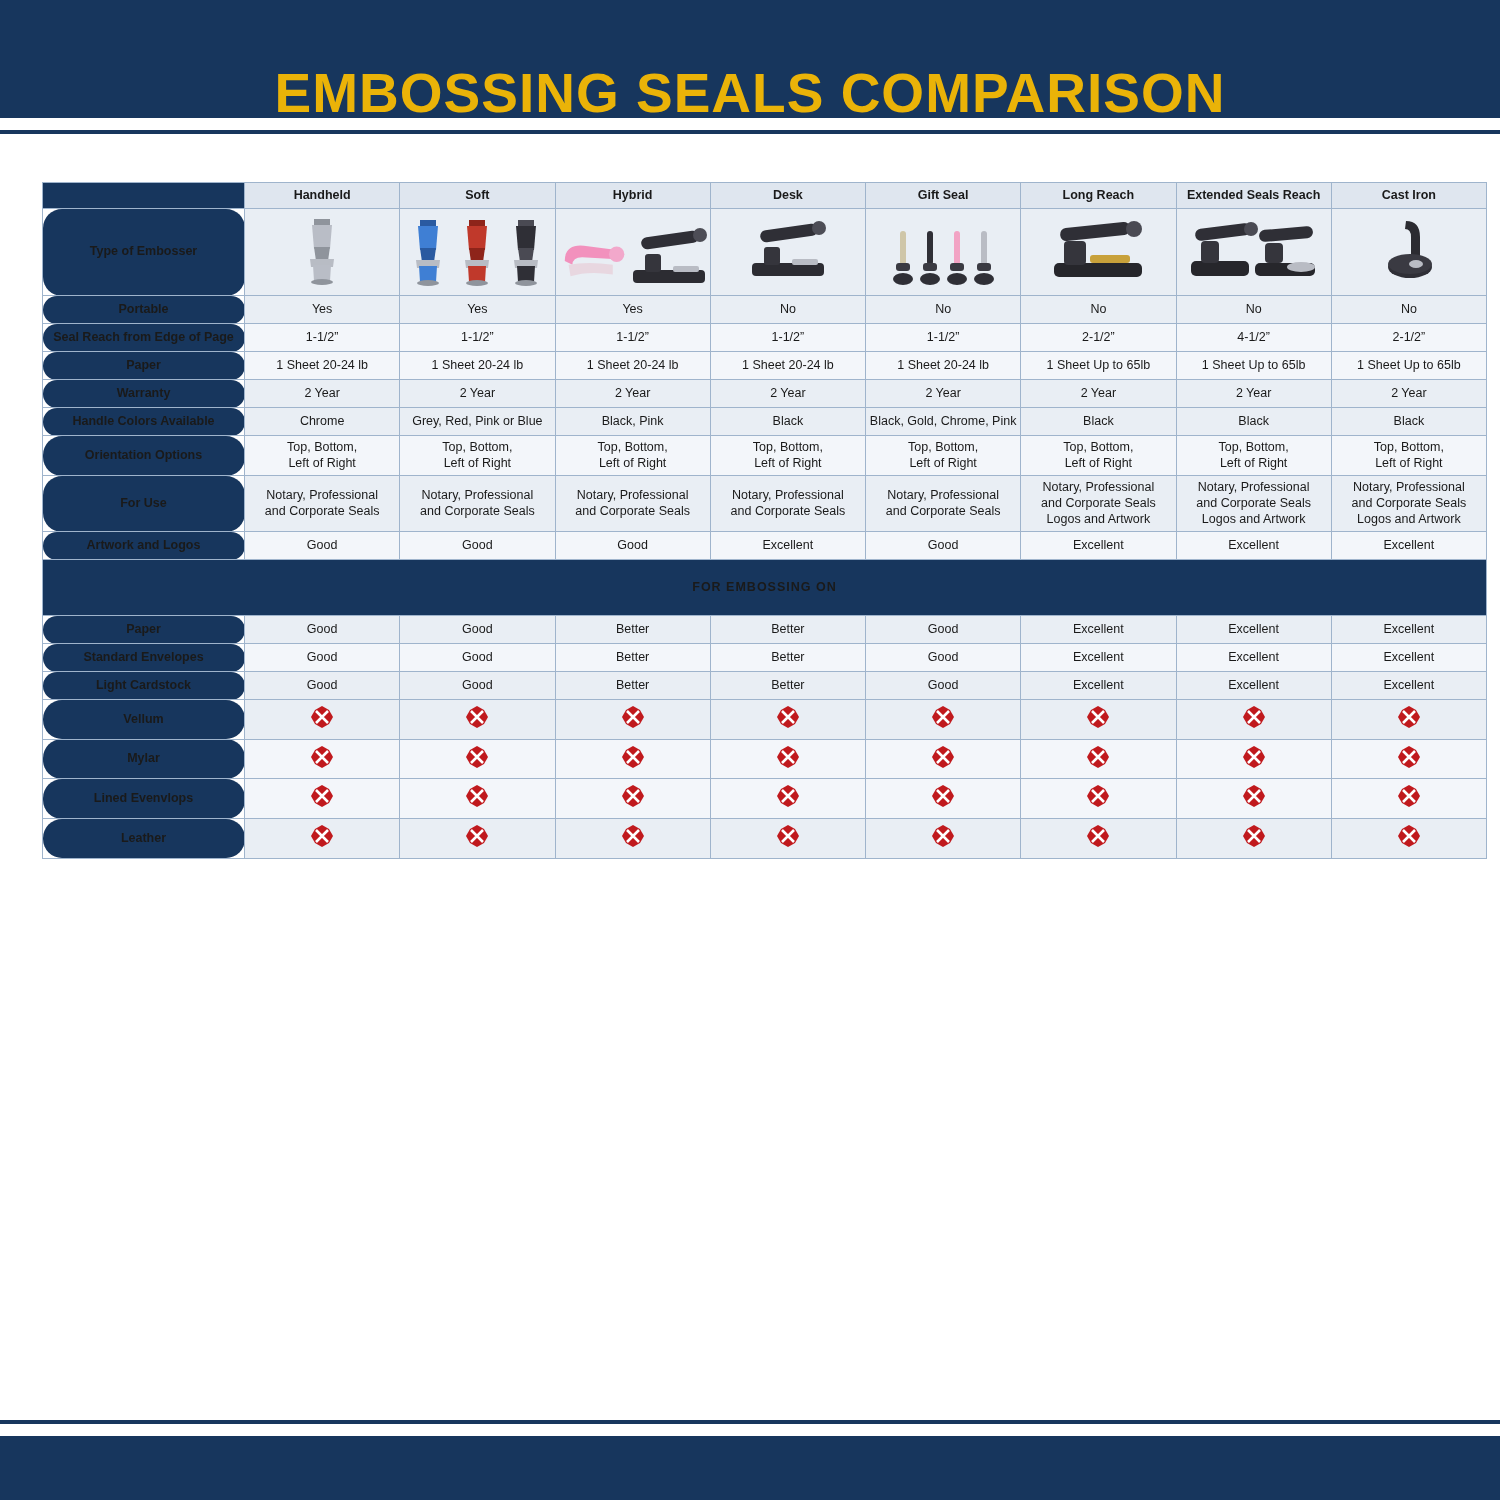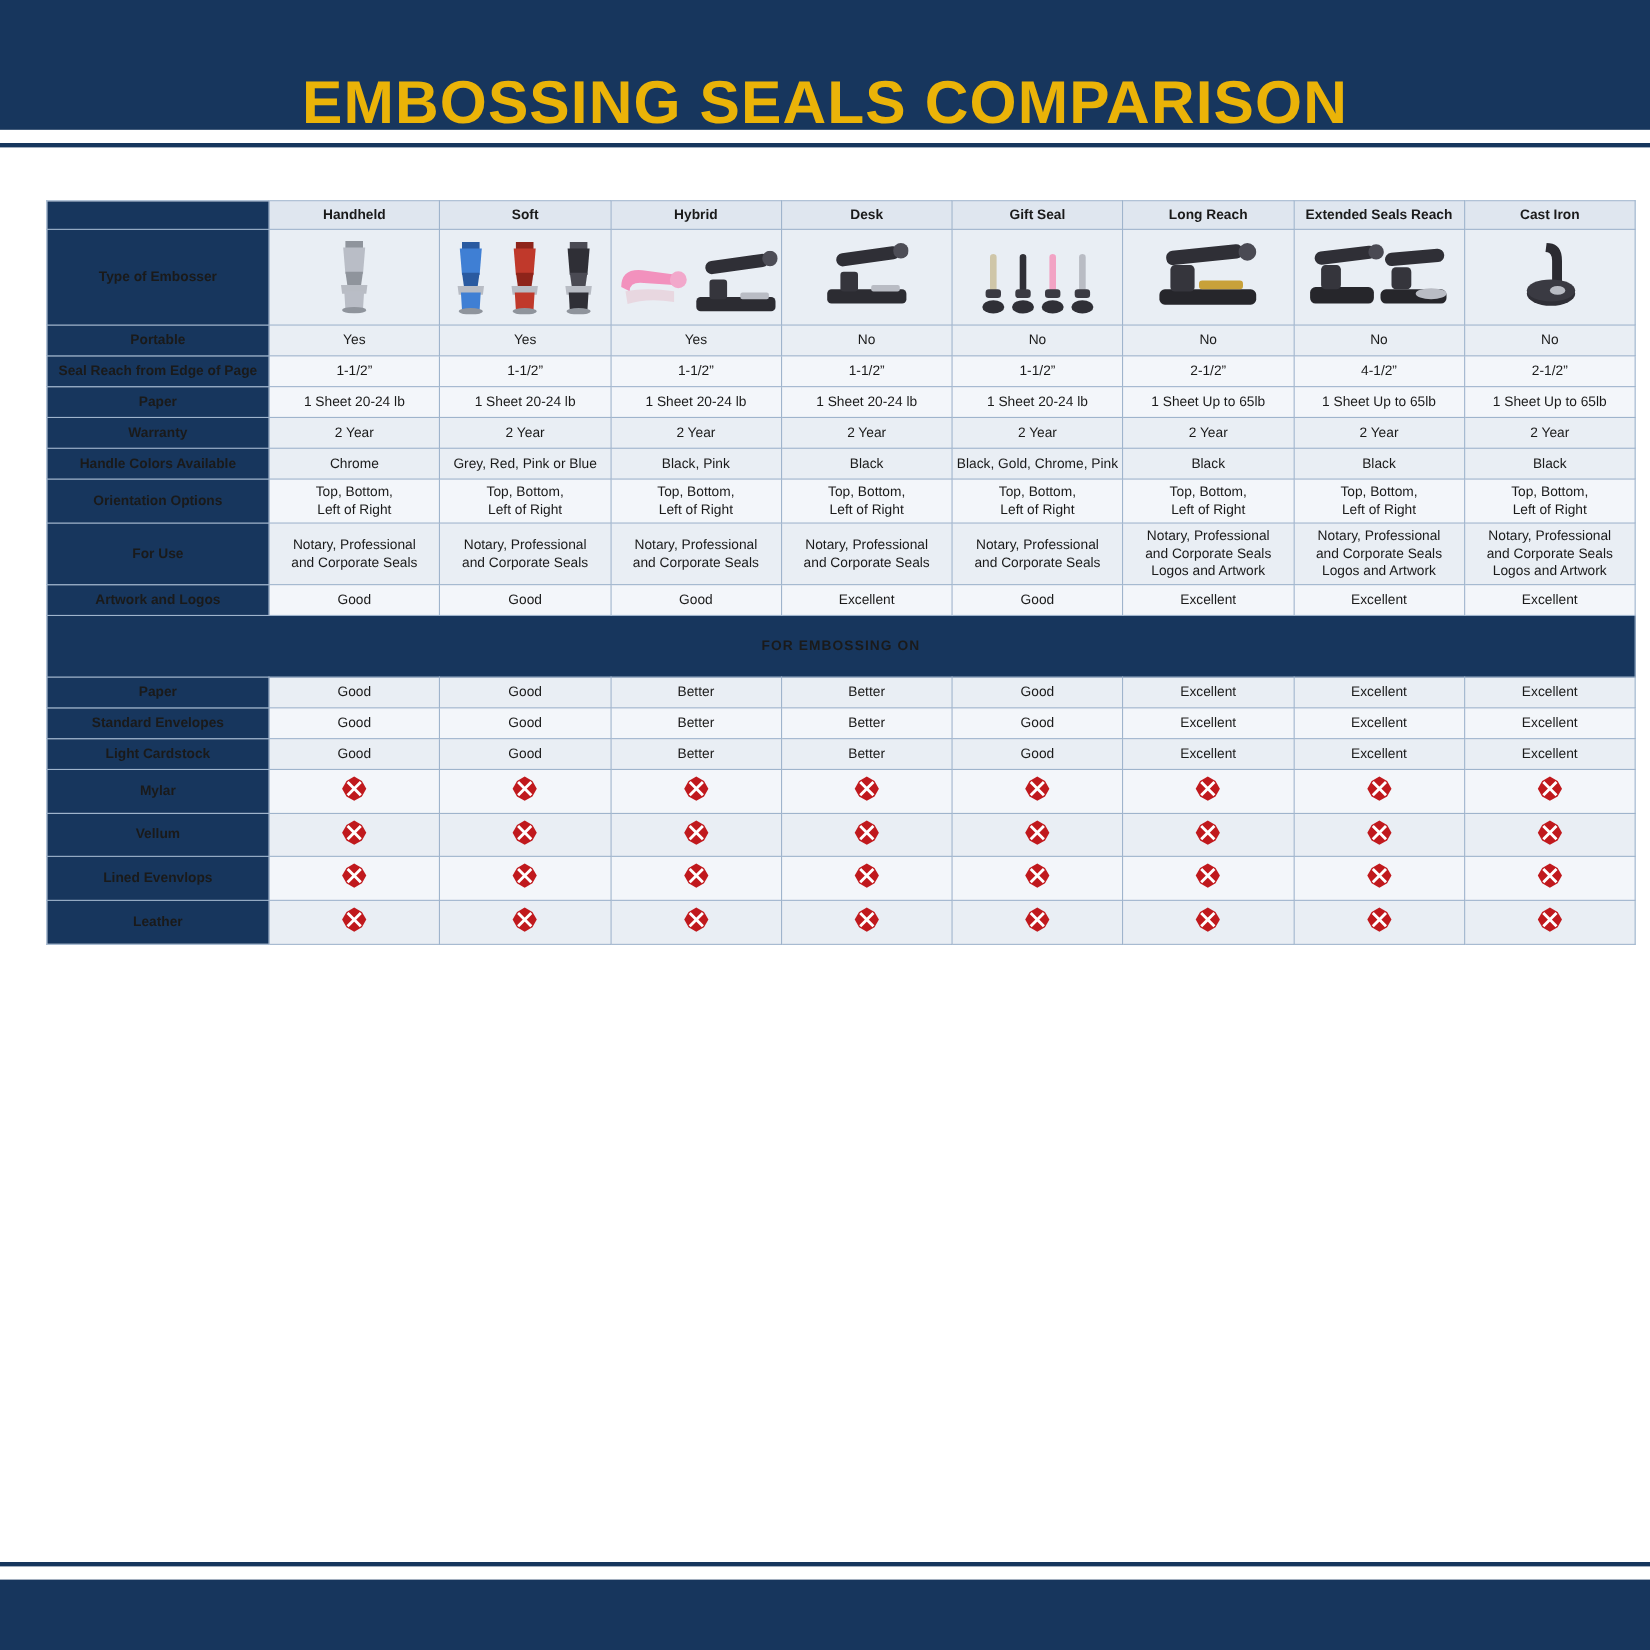--- a/index.html
+++ b/index.html
@@ -76,20 +76,21 @@
   
   td.rowhead {
     background: #17365d;
     color: #ffffff;
     font-weight: bold;
     text-align: left;
     padding-left: 12px;
     font-size: 13px;
     border-color: #17365d;
     border-right: 1px solid #9fb4cc;
+    border-radius: 19px;
   }
   
   th.colhead {
     background: #dfe6ef;
     color: #16325c;
     font-weight: bold;
     font-size: 13.5px;
     height: 26px;
     padding: 3px;
   }
@@ -418,20 +419,63 @@
             <td class="cell twoline">Good</td>
             <td class="cell twoline">Good</td>
             <td class="cell twoline">Better</td>
             <td class="cell twoline">Better</td>
             <td class="cell twoline">Good</td>
             <td class="cell twoline">Excellent</td>
             <td class="cell twoline">Excellent</td>
             <td class="cell twoline">Excellent</td>
           </tr>
           <tr>
+            <td class="rowhead">Vellum</td>
+            <td class="cell"><span class="xmark">
+    <svg width="26" height="26" viewBox="0 0 26 26">
+      <polygon points="13,2 20,6 24,13 20,20 13,24 6,20 2,13 6,6" fill="#c0191d"></polygon>
+      <path d="M7 7 L19 19 M19 7 L7 19" stroke="#ffffff" stroke-width="2.6"></path>
+    </svg></span></td>
+            <td class="cell"><span class="xmark">
+    <svg width="26" height="26" viewBox="0 0 26 26">
+      <polygon points="13,2 20,6 24,13 20,20 13,24 6,20 2,13 6,6" fill="#c0191d"></polygon>
+      <path d="M7 7 L19 19 M19 7 L7 19" stroke="#ffffff" stroke-width="2.6"></path>
+    </svg></span></td>
+            <td class="cell"><span class="xmark">
+    <svg width="26" height="26" viewBox="0 0 26 26">
+      <polygon points="13,2 20,6 24,13 20,20 13,24 6,20 2,13 6,6" fill="#c0191d"></polygon>
+      <path d="M7 7 L19 19 M19 7 L7 19" stroke="#ffffff" stroke-width="2.6"></path>
+    </svg></span></td>
+            <td class="cell"><span class="xmark">
+    <svg width="26" height="26" viewBox="0 0 26 26">
+      <polygon points="13,2 20,6 24,13 20,20 13,24 6,20 2,13 6,6" fill="#c0191d"></polygon>
+      <path d="M7 7 L19 19 M19 7 L7 19" stroke="#ffffff" stroke-width="2.6"></path>
+    </svg></span></td>
+            <td class="cell"><span class="xmark">
+    <svg width="26" height="26" viewBox="0 0 26 26">
+      <polygon points="13,2 20,6 24,13 20,20 13,24 6,20 2,13 6,6" fill="#c0191d"></polygon>
+      <path d="M7 7 L19 19 M19 7 L7 19" stroke="#ffffff" stroke-width="2.6"></path>
+    </svg></span></td>
+            <td class="cell"><span class="xmark">
+    <svg width="26" height="26" viewBox="0 0 26 26">
+      <polygon points="13,2 20,6 24,13 20,20 13,24 6,20 2,13 6,6" fill="#c0191d"></polygon>
+      <path d="M7 7 L19 19 M19 7 L7 19" stroke="#ffffff" stroke-width="2.6"></path>
+    </svg></span></td>
+            <td class="cell"><span class="xmark">
+    <svg width="26" height="26" viewBox="0 0 26 26">
+      <polygon points="13,2 20,6 24,13 20,20 13,24 6,20 2,13 6,6" fill="#c0191d"></polygon>
+      <path d="M7 7 L19 19 M19 7 L7 19" stroke="#ffffff" stroke-width="2.6"></path>
+    </svg></span></td>
+            <td class="cell"><span class="xmark">
+    <svg width="26" height="26" viewBox="0 0 26 26">
+      <polygon points="13,2 20,6 24,13 20,20 13,24 6,20 2,13 6,6" fill="#c0191d"></polygon>
+      <path d="M7 7 L19 19 M19 7 L7 19" stroke="#ffffff" stroke-width="2.6"></path>
+    </svg></span></td>
+          </tr>
+          <tr>
             <td class="rowhead">Mylar</td>
             <td class="cell alt"><span class="xmark">
     <svg width="26" height="26" viewBox="0 0 26 26">
       <polygon points="13,2 20,6 24,13 20,20 13,24 6,20 2,13 6,6" fill="#c0191d"></polygon>
       <path d="M7 7 L19 19 M19 7 L7 19" stroke="#ffffff" stroke-width="2.6"></path>
     </svg></span></td>
             <td class="cell alt"><span class="xmark">
     <svg width="26" height="26" viewBox="0 0 26 26">
       <polygon points="13,2 20,6 24,13 20,20 13,24 6,20 2,13 6,6" fill="#c0191d"></polygon>
       <path d="M7 7 L19 19 M19 7 L7 19" stroke="#ffffff" stroke-width="2.6"></path>
@@ -455,63 +499,20 @@
     <svg width="26" height="26" viewBox="0 0 26 26">
       <polygon points="13,2 20,6 24,13 20,20 13,24 6,20 2,13 6,6" fill="#c0191d"></polygon>
       <path d="M7 7 L19 19 M19 7 L7 19" stroke="#ffffff" stroke-width="2.6"></path>
     </svg></span></td>
             <td class="cell alt"><span class="xmark">
     <svg width="26" height="26" viewBox="0 0 26 26">
       <polygon points="13,2 20,6 24,13 20,20 13,24 6,20 2,13 6,6" fill="#c0191d"></polygon>
       <path d="M7 7 L19 19 M19 7 L7 19" stroke="#ffffff" stroke-width="2.6"></path>
     </svg></span></td>
             <td class="cell alt"><span class="xmark">
-    <svg width="26" height="26" viewBox="0 0 26 26">
-      <polygon points="13,2 20,6 24,13 20,20 13,24 6,20 2,13 6,6" fill="#c0191d"></polygon>
-      <path d="M7 7 L19 19 M19 7 L7 19" stroke="#ffffff" stroke-width="2.6"></path>
-    </svg></span></td>
-          </tr>
-          <tr>
-            <td class="rowhead">Vellum</td>
-            <td class="cell"><span class="xmark">
-    <svg width="26" height="26" viewBox="0 0 26 26">
-      <polygon points="13,2 20,6 24,13 20,20 13,24 6,20 2,13 6,6" fill="#c0191d"></polygon>
-      <path d="M7 7 L19 19 M19 7 L7 19" stroke="#ffffff" stroke-width="2.6"></path>
-    </svg></span></td>
-            <td class="cell"><span class="xmark">
-    <svg width="26" height="26" viewBox="0 0 26 26">
-      <polygon points="13,2 20,6 24,13 20,20 13,24 6,20 2,13 6,6" fill="#c0191d"></polygon>
-      <path d="M7 7 L19 19 M19 7 L7 19" stroke="#ffffff" stroke-width="2.6"></path>
-    </svg></span></td>
-            <td class="cell"><span class="xmark">
-    <svg width="26" height="26" viewBox="0 0 26 26">
-      <polygon points="13,2 20,6 24,13 20,20 13,24 6,20 2,13 6,6" fill="#c0191d"></polygon>
-      <path d="M7 7 L19 19 M19 7 L7 19" stroke="#ffffff" stroke-width="2.6"></path>
-    </svg></span></td>
-            <td class="cell"><span class="xmark">
-    <svg width="26" height="26" viewBox="0 0 26 26">
-      <polygon points="13,2 20,6 24,13 20,20 13,24 6,20 2,13 6,6" fill="#c0191d"></polygon>
-      <path d="M7 7 L19 19 M19 7 L7 19" stroke="#ffffff" stroke-width="2.6"></path>
-    </svg></span></td>
-            <td class="cell"><span class="xmark">
-    <svg width="26" height="26" viewBox="0 0 26 26">
-      <polygon points="13,2 20,6 24,13 20,20 13,24 6,20 2,13 6,6" fill="#c0191d"></polygon>
-      <path d="M7 7 L19 19 M19 7 L7 19" stroke="#ffffff" stroke-width="2.6"></path>
-    </svg></span></td>
-            <td class="cell"><span class="xmark">
-    <svg width="26" height="26" viewBox="0 0 26 26">
-      <polygon points="13,2 20,6 24,13 20,20 13,24 6,20 2,13 6,6" fill="#c0191d"></polygon>
-      <path d="M7 7 L19 19 M19 7 L7 19" stroke="#ffffff" stroke-width="2.6"></path>
-    </svg></span></td>
-            <td class="cell"><span class="xmark">
-    <svg width="26" height="26" viewBox="0 0 26 26">
-      <polygon points="13,2 20,6 24,13 20,20 13,24 6,20 2,13 6,6" fill="#c0191d"></polygon>
-      <path d="M7 7 L19 19 M19 7 L7 19" stroke="#ffffff" stroke-width="2.6"></path>
-    </svg></span></td>
-            <td class="cell"><span class="xmark">
     <svg width="26" height="26" viewBox="0 0 26 26">
       <polygon points="13,2 20,6 24,13 20,20 13,24 6,20 2,13 6,6" fill="#c0191d"></polygon>
       <path d="M7 7 L19 19 M19 7 L7 19" stroke="#ffffff" stroke-width="2.6"></path>
     </svg></span></td>
           </tr>
           <tr>
             <td class="rowhead">Lined Evenvlops</td>
             <td class="cell alt"><span class="xmark">
     <svg width="26" height="26" viewBox="0 0 26 26">
       <polygon points="13,2 20,6 24,13 20,20 13,24 6,20 2,13 6,6" fill="#c0191d"></polygon>

